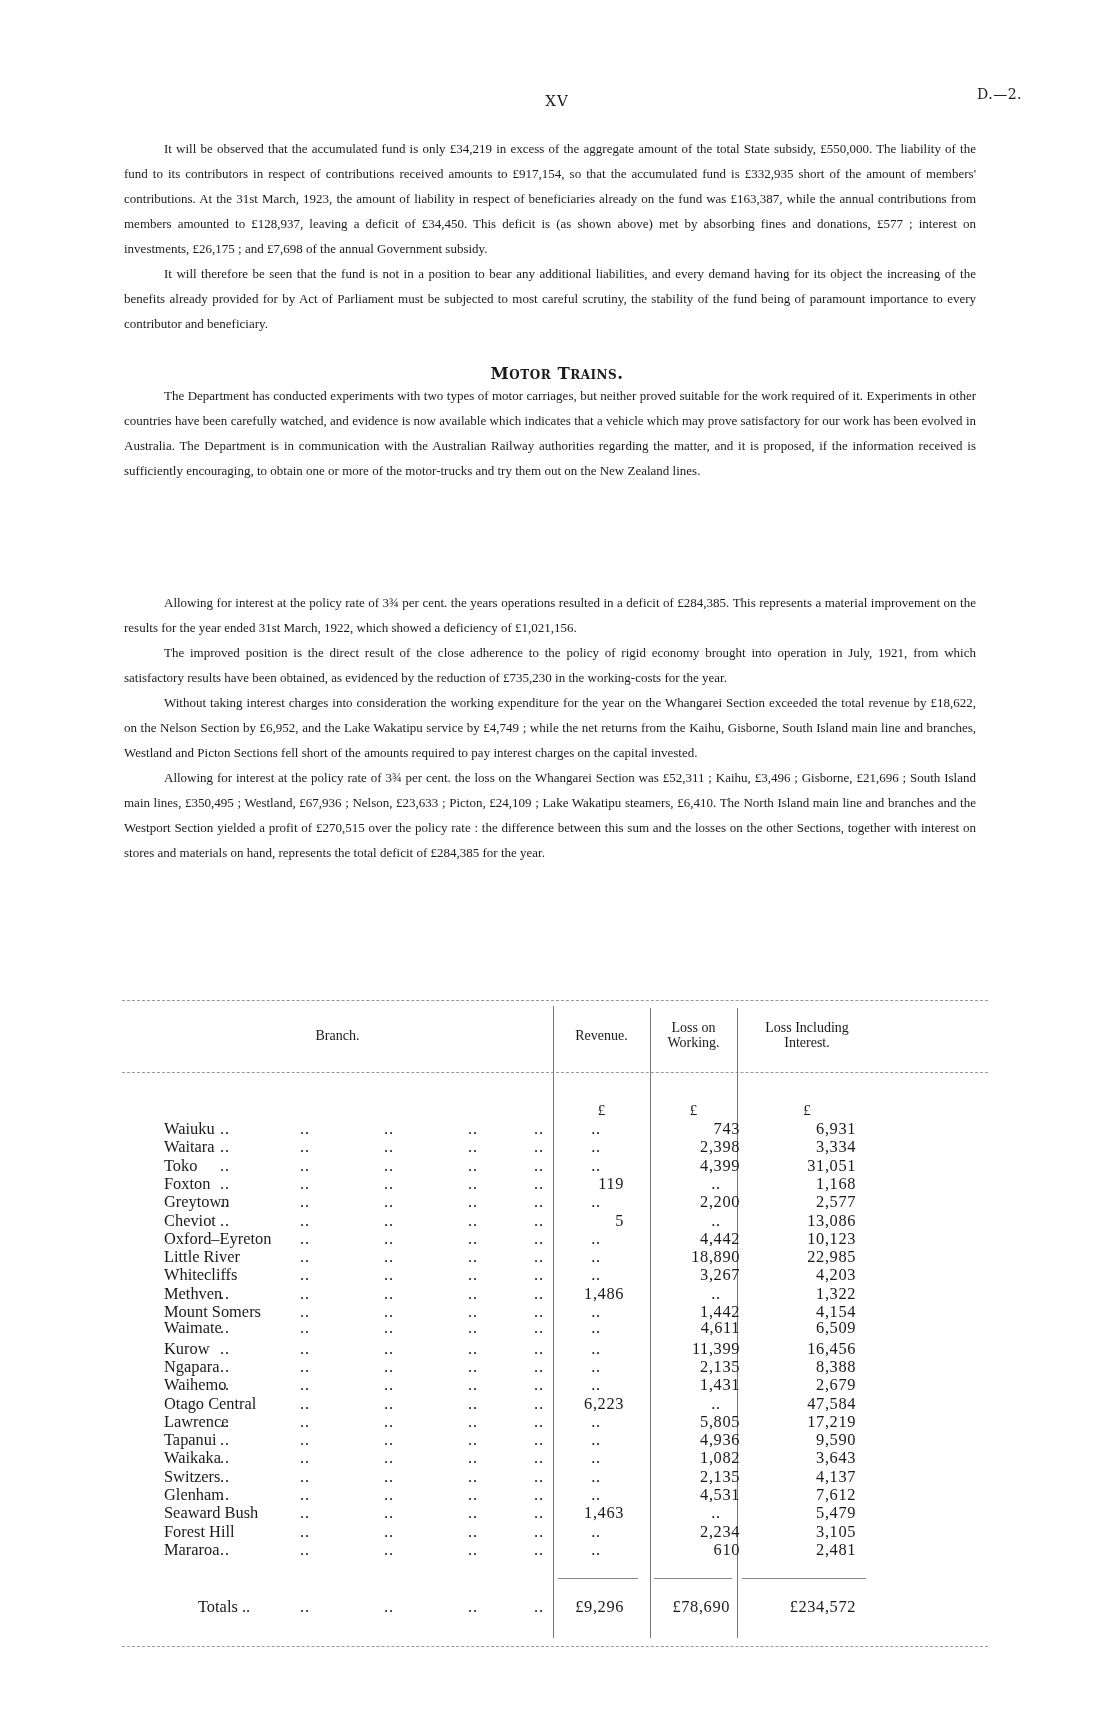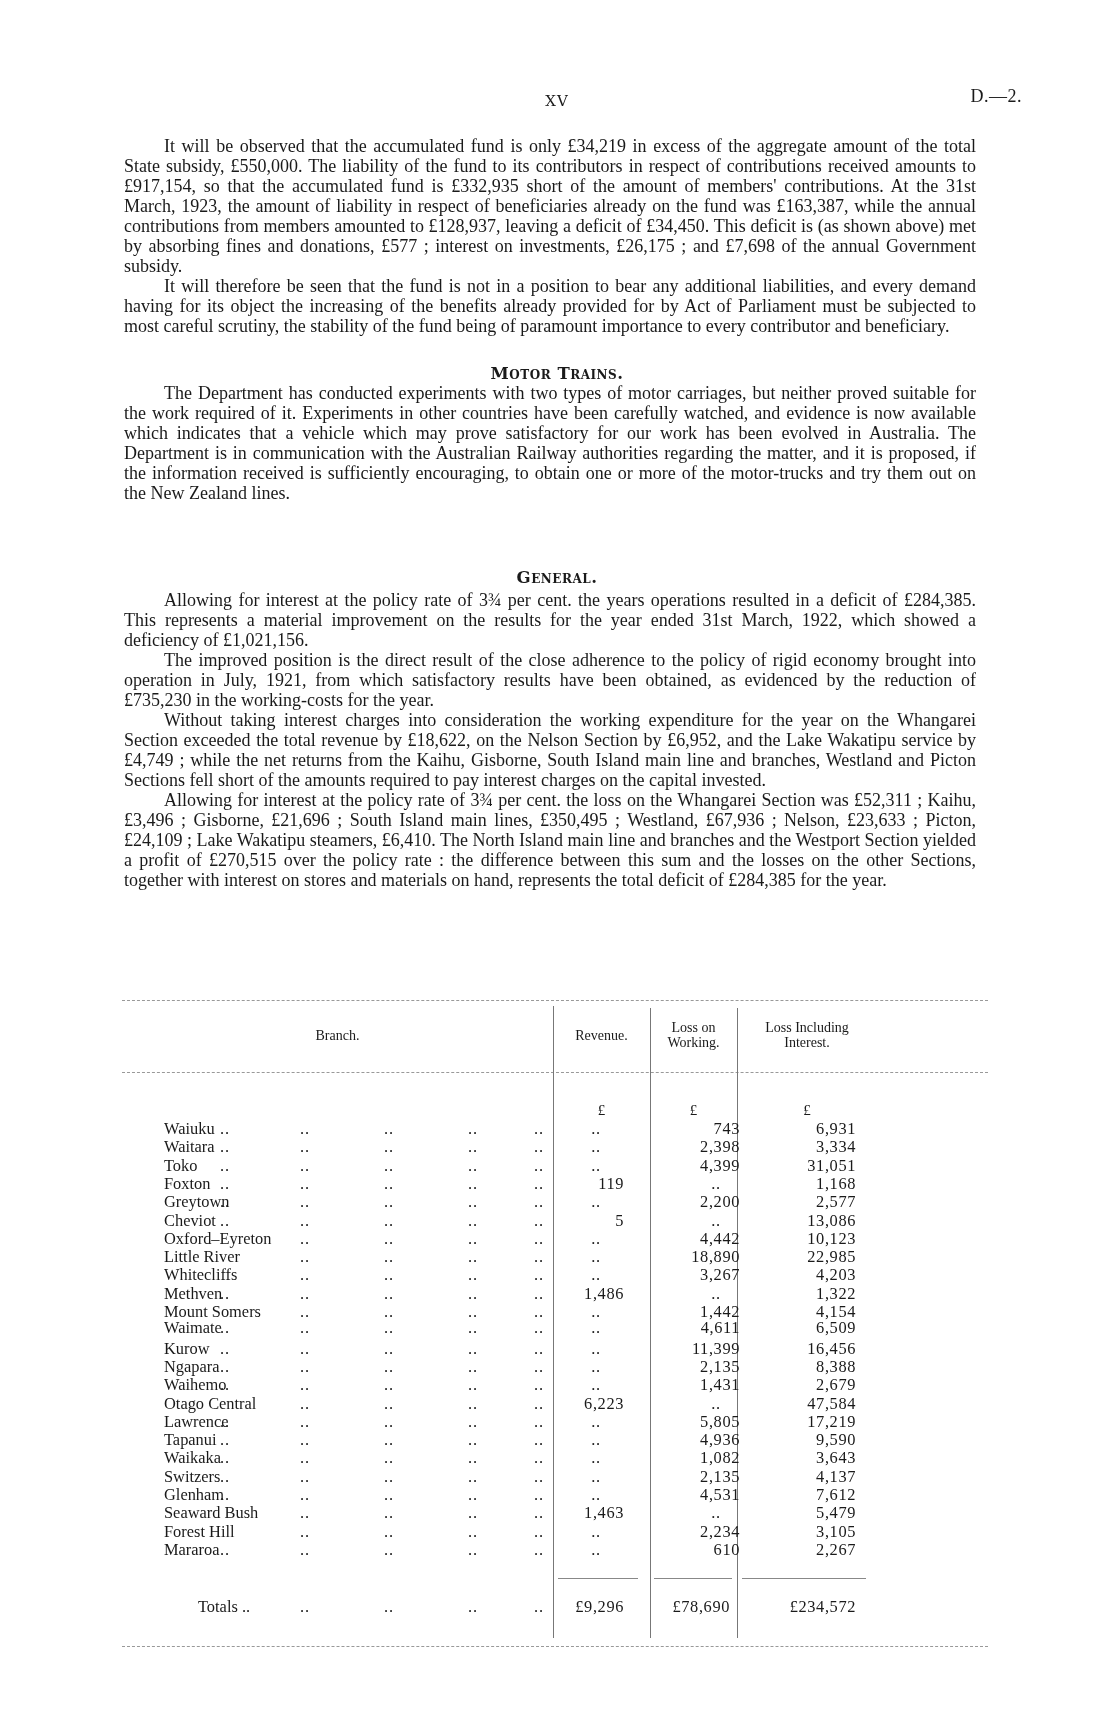--- a/index.html
+++ b/index.html
@@ -9,26 +9,26 @@
     color: #1a1a1a;
   }
   .page {
     position: absolute; left: 0; top: 0; width: 1114px; height: 1714px;
   }
   .hdr-center {
     position: absolute; top: 92px; left: 0; width: 1114px; text-align: center;
     font-size: 15px; letter-spacing: 1px;
   }
   .hdr-right {
-    position: absolute; top: 86px; right: 92px; font-size: 18px; letter-spacing: 0.5px; font-family: Liberation Serif, serif;
+    position: absolute; top: 86px; right: 92px; font-size: 14px; letter-spacing: 0.5px;
   }
   .body-text {
     position: absolute; left: 124px; width: 852px;
     font-family: "Liberation Serif", "DejaVu Serif", serif;
-    font-size: 18px; line-height: 20px; text-align: justify;
+    font-size: 13px; line-height: 25px; text-align: justify;
   }
   .body-text p { margin: 0; text-indent: 40px; }
   .heading {
     text-align: center; font-variant: small-caps; letter-spacing: 0.5px;
     font-size: 16.5px; margin: 0;
   }
   .sec1 { top: 136px; }
   .motor-head { position: absolute; top: 364px; left: 0; width: 1114px; }
   .sec2 { top: 383px; }
   .general-head { position: absolute; top: 568px; left: 0; width: 1114px; }
@@ -77,23 +77,20 @@
     <p>It will therefore be seen that the fund is not in a position to bear any additional liabilities, and every demand having for its object the increasing of the benefits already provided for by Act of Parliament must be subjected to most careful scrutiny, the stability of the fund being of paramount importance to every contributor and beneficiary.</p>
   </div>
 
   <div class="motor-head">
     <h2 class="heading">Motor Trains.</h2>
   </div>
   <div class="body-text sec2">
     <p>The Department has conducted experiments with two types of motor carriages, but neither proved suitable for the work required of it. Experiments in other countries have been carefully watched, and evidence is now available which indicates that a vehicle which may prove satisfactory for our work has been evolved in Australia. The Department is in communication with the Australian Railway authorities regarding the matter, and it is proposed, if the information received is sufficiently encouraging, to obtain one or more of the motor-trucks and try them out on the New Zealand lines.</p>
   </div>
 
-  <div class="general-head">
-    <h2 class="heading">General.</h2>
-  </div>
   <div class="body-text sec3">
     <p>Allowing for interest at the policy rate of 3¾ per cent. the years operations resulted in a deficit of £284,385. This represents a material improvement on the results for the year ended 31st March, 1922, which showed a deficiency of £1,021,156.</p>
     <p>The improved position is the direct result of the close adherence to the policy of rigid economy brought into operation in July, 1921, from which satisfactory results have been obtained, as evidenced by the reduction of £735,230 in the working-costs for the year.</p>
     <p>Without taking interest charges into consideration the working expenditure for the year on the Whangarei Section exceeded the total revenue by £18,622, on the Nelson Section by £6,952, and the Lake Wakatipu service by £4,749 ; while the net returns from the Kaihu, Gisborne, South Island main line and branches, Westland and Picton Sections fell short of the amounts required to pay interest charges on the capital invested.</p>
     <p>Allowing for interest at the policy rate of 3¾ per cent. the loss on the Whangarei Section was £52,311 ; Kaihu, £3,496 ; Gisborne, £21,696 ; South Island main lines, £350,495 ; Westland, £67,936 ; Nelson, £23,633 ; Picton, £24,109 ; Lake Wakatipu steamers, £6,410. The North Island main line and branches and the Westport Section yielded a profit of £270,515 over the policy rate : the difference between this sum and the losses on the other Sections, together with interest on stores and materials on hand, represents the total deficit of £284,385 for the year.</p>
   </div>
 
   <div class="tbl" id="branch-table">
     <div class="tbl-rule" style="top:0"></div>
     <div class="tbl-rule" style="top:72px"></div>
@@ -367,21 +364,21 @@
         </div>
         <div class="row" style="top: 540.9px; text-decoration: underline;">
           <span class="cell-branch">Mararoa</span>
           <span class="dot" style="left: 98px;">..</span>
           <span class="dot" style="left: 178px;">..</span>
           <span class="dot" style="left: 262px;">..</span>
           <span class="dot" style="left: 346px;">..</span>
           <span class="dot" style="left: 412px;">..</span>
           <span class="cell-num c-rev nil">..</span>
           <span class="cell-num c-low">610</span>
-          <span class="cell-num c-lin">2,267</span>
+          <span class="cell-num c-lin">2,481</span>
         </div>
       </div>
 
     <div class="totals-line" style="left:436px; width:80px"></div>
     <div class="totals-line" style="left:532px; width:78px"></div>
     <div class="totals-line" style="left:620px; width:124px"></div>
 
     <div class="row" style="top:598px">
       <span class="cell-branch" style="left:76px"><span>Totals</span> <span>..</span></span>
       <span class="dot" style="left:178px">..</span>

